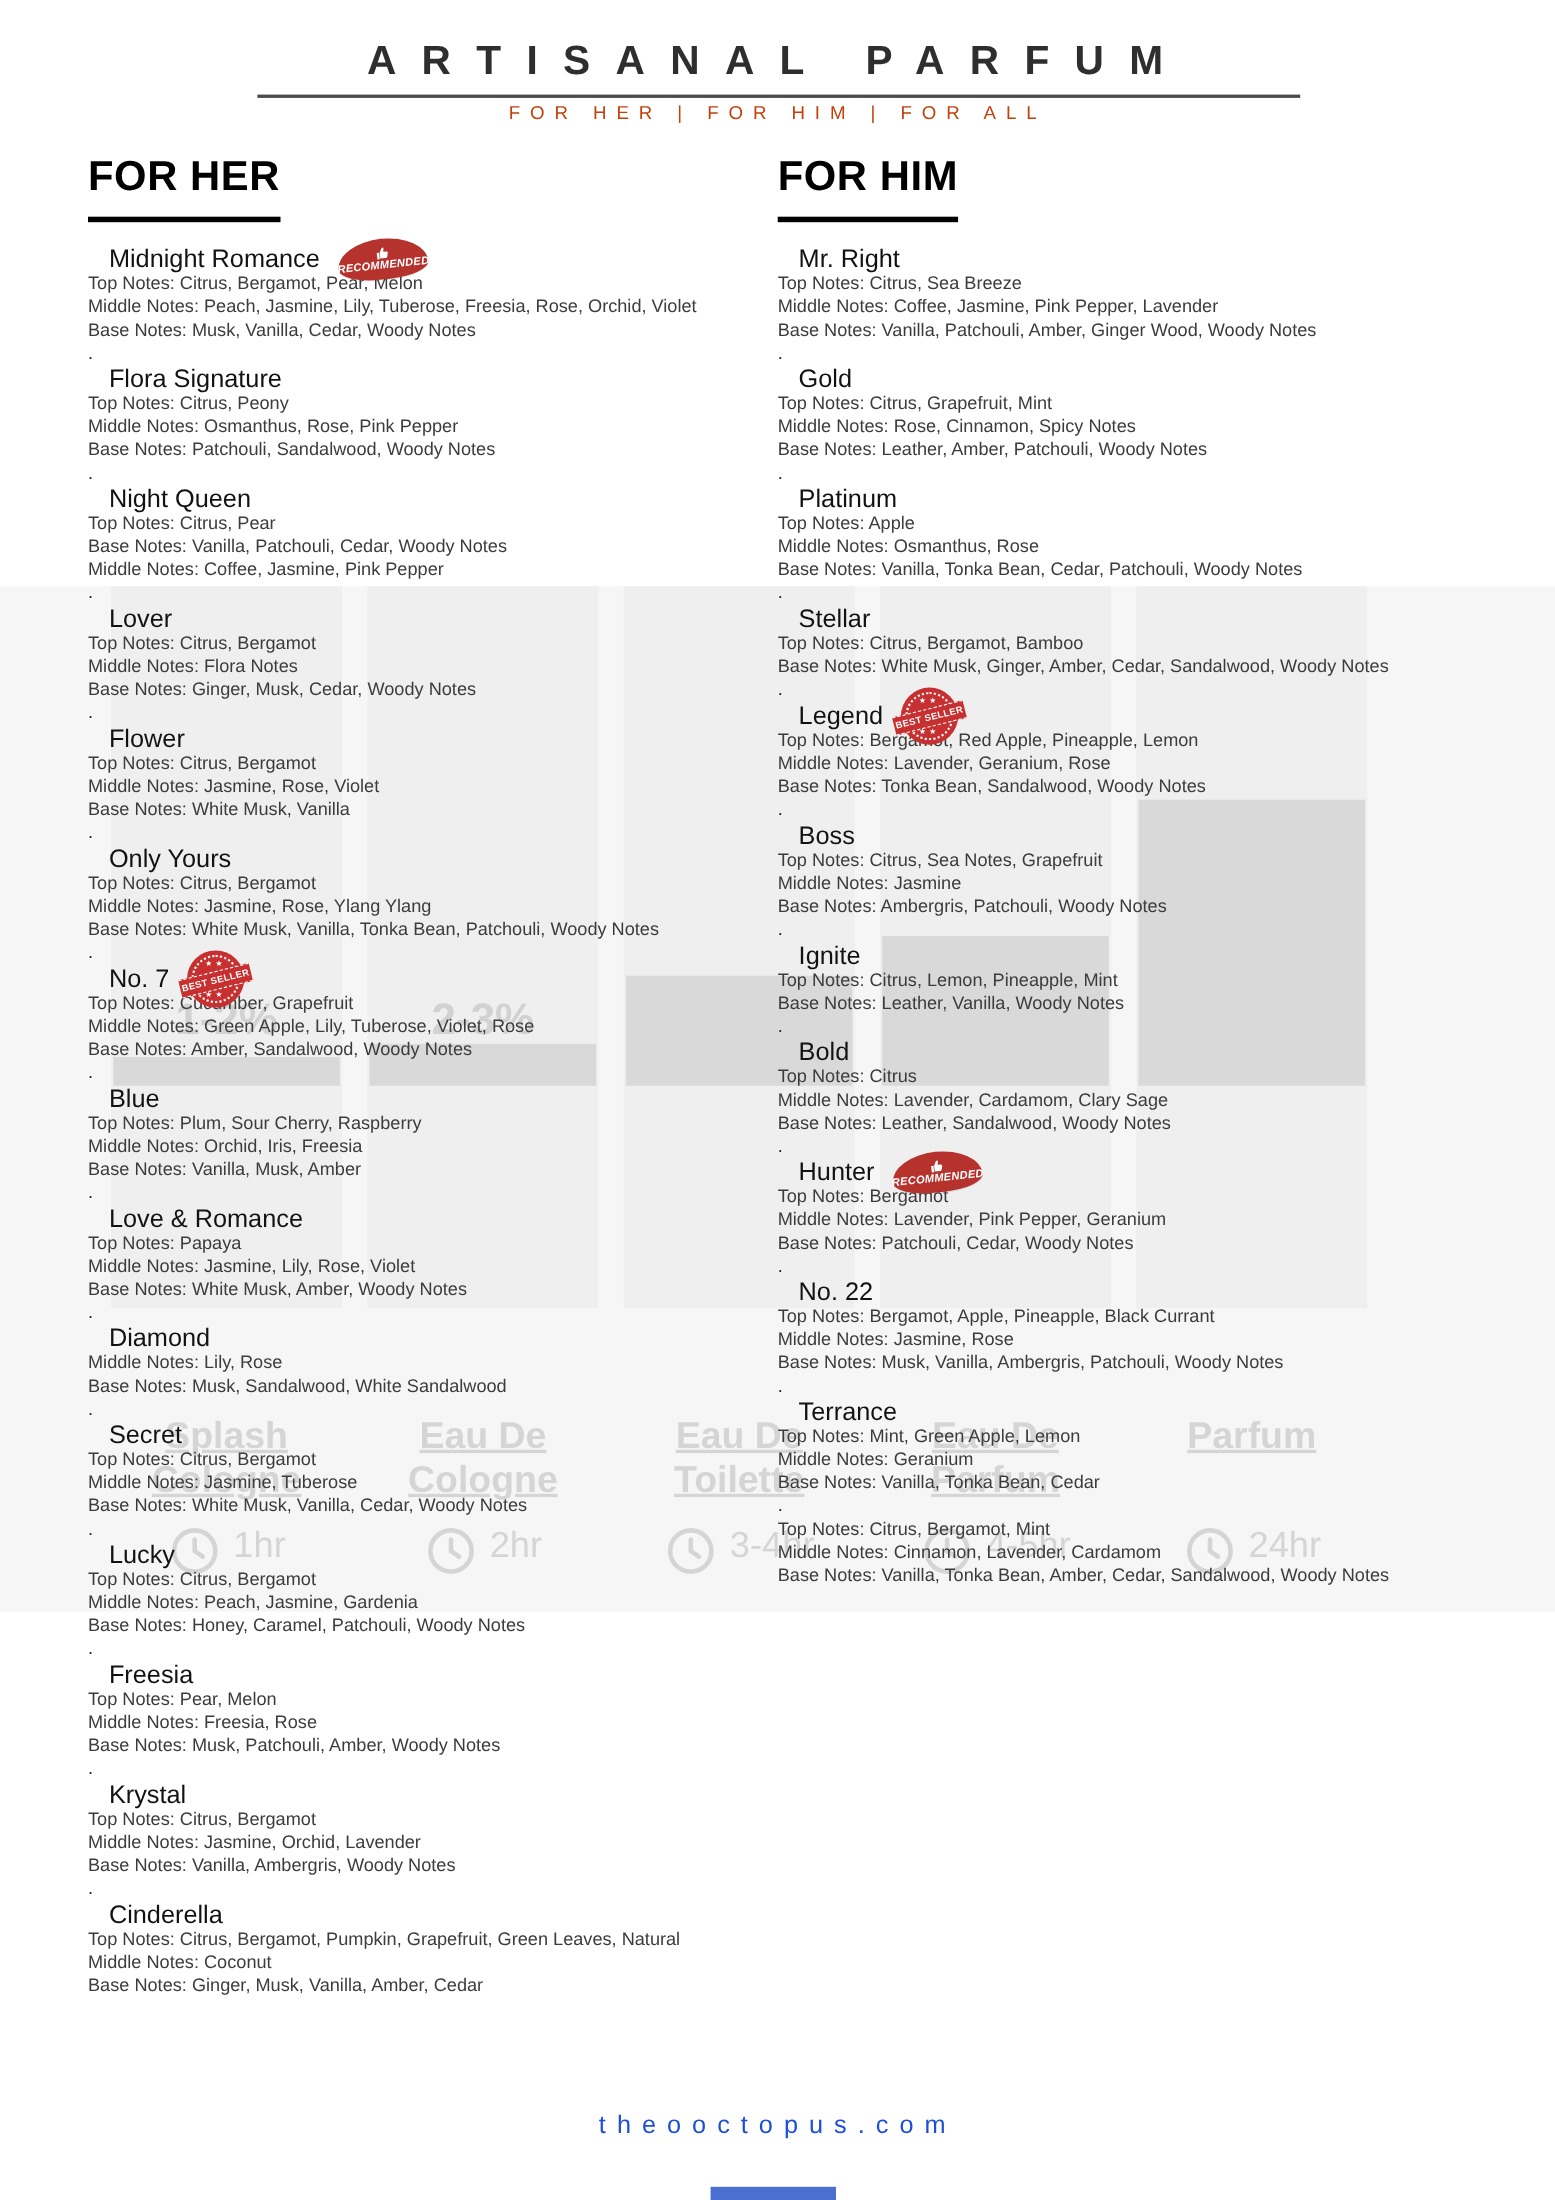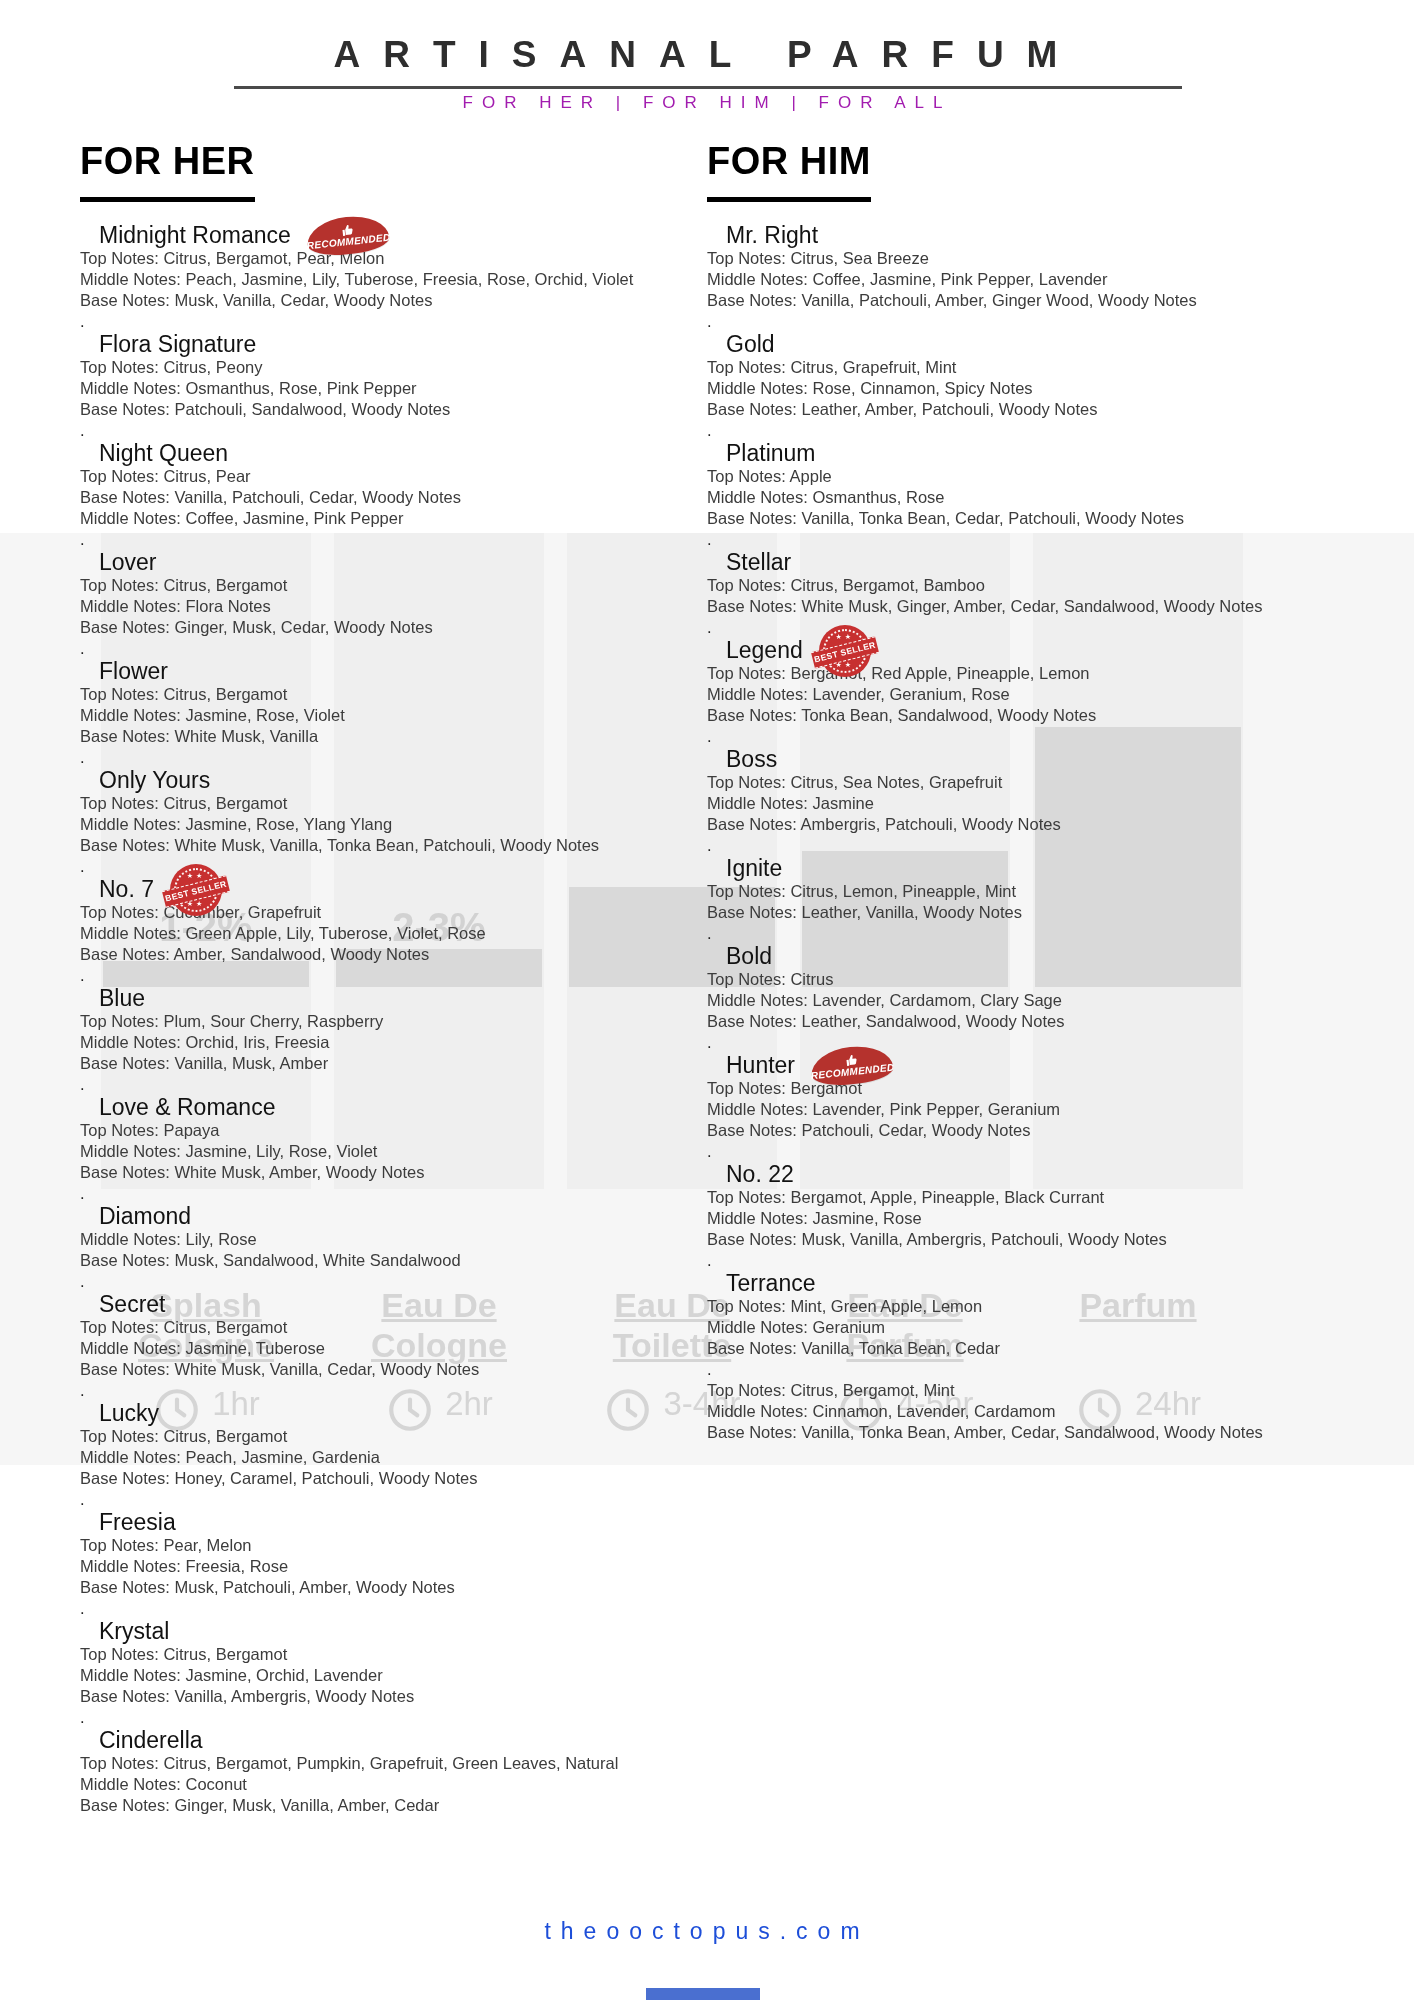--- a/index.html
+++ b/index.html
@@ -10,21 +10,21 @@
 
   
   .hdr-title {
     position:absolute; top:34px; left:0; width:100%;
     text-align:center; font-size:37px; font-weight:700; color:#2e2e2e;
     letter-spacing:23px; white-space:nowrap;
   }
   .hdr-underline { position:absolute; top:86px; left:234px; width:948px; height:3px; background:#4a4a4a; }
   .hdr-subtitle {
     position:absolute; top:93px; left:0; width:100%;
-    text-align:center; font-size:17px; font-weight:400; color:#a21caf; letter-spacing:9px; white-space:nowrap;
+    text-align:center; font-size:17px; font-weight:400; color:#c2410c; letter-spacing:9px; white-space:nowrap;
   }
 
   
   .wm-band { position:absolute; left:0; top:533px; width:100%; height:932px; background:#f6f6f6; }
   .wm-col { position:absolute; top:533px; height:656px; width:210px; background:#efefef; }
   .wm-pct {
     position:absolute; top:372px; left:0; width:100%; text-align:center;
     font-size:40px; font-weight:700; color:#d2d2d2; white-space:nowrap;
   }
   .wm-bar { position:absolute; bottom:202px; left:2px; width:206px; background:#d9d9d9; }

